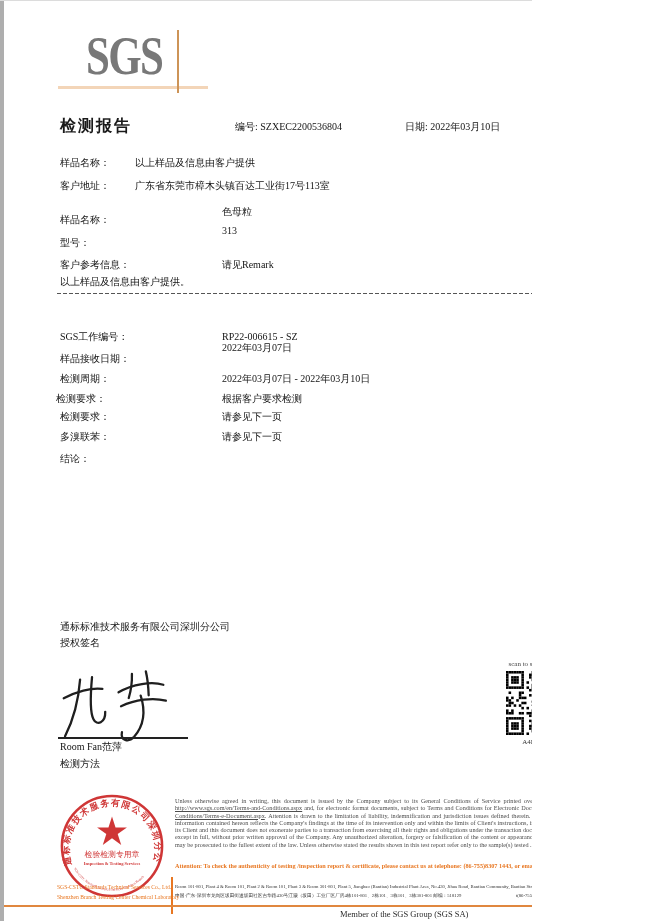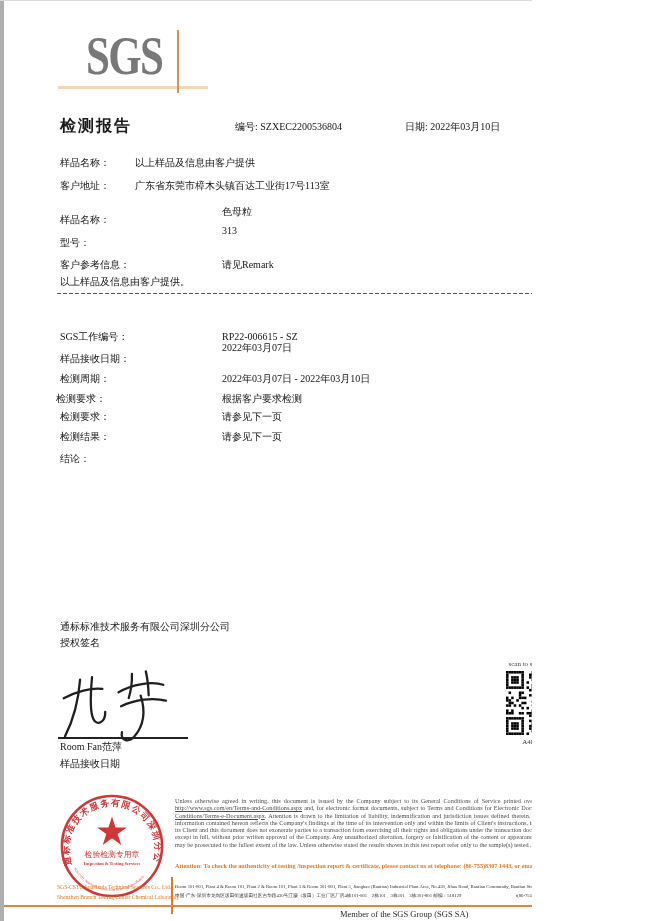--- a/index.html
+++ b/index.html
@@ -81,21 +81,21 @@
   <div class="t" style="left:60px;top:330px">SGS工作编号：</div>
   <div class="t" style="left:222px;top:330px">RP22-006615 - SZ</div>
   <div class="t" style="left:60px;top:352px">样品接收日期：</div>
   <div class="t" style="left:222px;top:341px">2022年03月07日</div>
   <div class="t" style="left:60px;top:372px">检测周期：</div>
   <div class="t" style="left:222px;top:372px">2022年03月07日 - 2022年03月10日</div>
   <div class="t" style="left:56px;top:392px">检测要求：</div>
   <div class="t" style="left:222px;top:392px">根据客户要求检测</div>
   <div class="t" style="left:60px;top:410px">检测要求：</div>
   <div class="t" style="left:222px;top:410px">请参见下一页</div>
-  <div class="t" style="left:60px;top:430px">检测结果：</div>
+  <div class="t" style="left:60px;top:430px">多溴联苯：</div>
   <div class="t" style="left:222px;top:430px">请参见下一页</div>
 
   <div class="t" style="left:60px;top:452px">结论：</div>
 
   <div class="t" style="left:60px;top:620px">通标标准技术服务有限公司深圳分公司</div>
   <div class="t" style="left:60px;top:636px">授权签名</div>
 
   <svg class="sig-svg" width="145" height="78" viewBox="0 0 145 78">
     <g stroke="#1f1f1f" stroke-width="2.3" fill="none" stroke-linecap="round" stroke-linejoin="round">
       <path d="M8,30 C20,24 36,20 47,22"></path>
@@ -103,21 +103,21 @@
       <path d="M37,10 C35,26 33,44 37,52 C40,59 49,56 49,45"></path>
       <path d="M63,26 C77,18 97,16 108,20"></path>
       <path d="M77,8 C77,18 75,26 73,32"></path>
       <path d="M91,6 C93,16 93,24 93,30"></path>
       <path d="M65,40 C79,34 97,32 110,36"></path>
       <path d="M85,30 C89,44 89,58 77,71 C71,77 63,74 65,66"></path>
     </g>
   </svg>
   <div class="sig-line"></div>
   <div class="t" style="left:60px;top:740px">Room Fan范萍</div>
-  <div class="t" style="left:60px;top:757px">样品接收日期</div>
+  <div class="t" style="left:60px;top:757px">检测方法</div>
 
   <div class="qr-caption">scan to see the report</div>
   <svg id="qr-svg" class="qr-svg" width="64" height="64" viewBox="0 0 25 25">
     <rect x="0" y="0" width="25" height="25" fill="#fff"></rect>
     <g id="qr-modules" fill="#000">
         <rect x="0" y="0" width="1" height="1"></rect>
         <rect x="1" y="0" width="1" height="1"></rect>
         <rect x="2" y="0" width="1" height="1"></rect>
         <rect x="3" y="0" width="1" height="1"></rect>
         <rect x="4" y="0" width="1" height="1"></rect>

